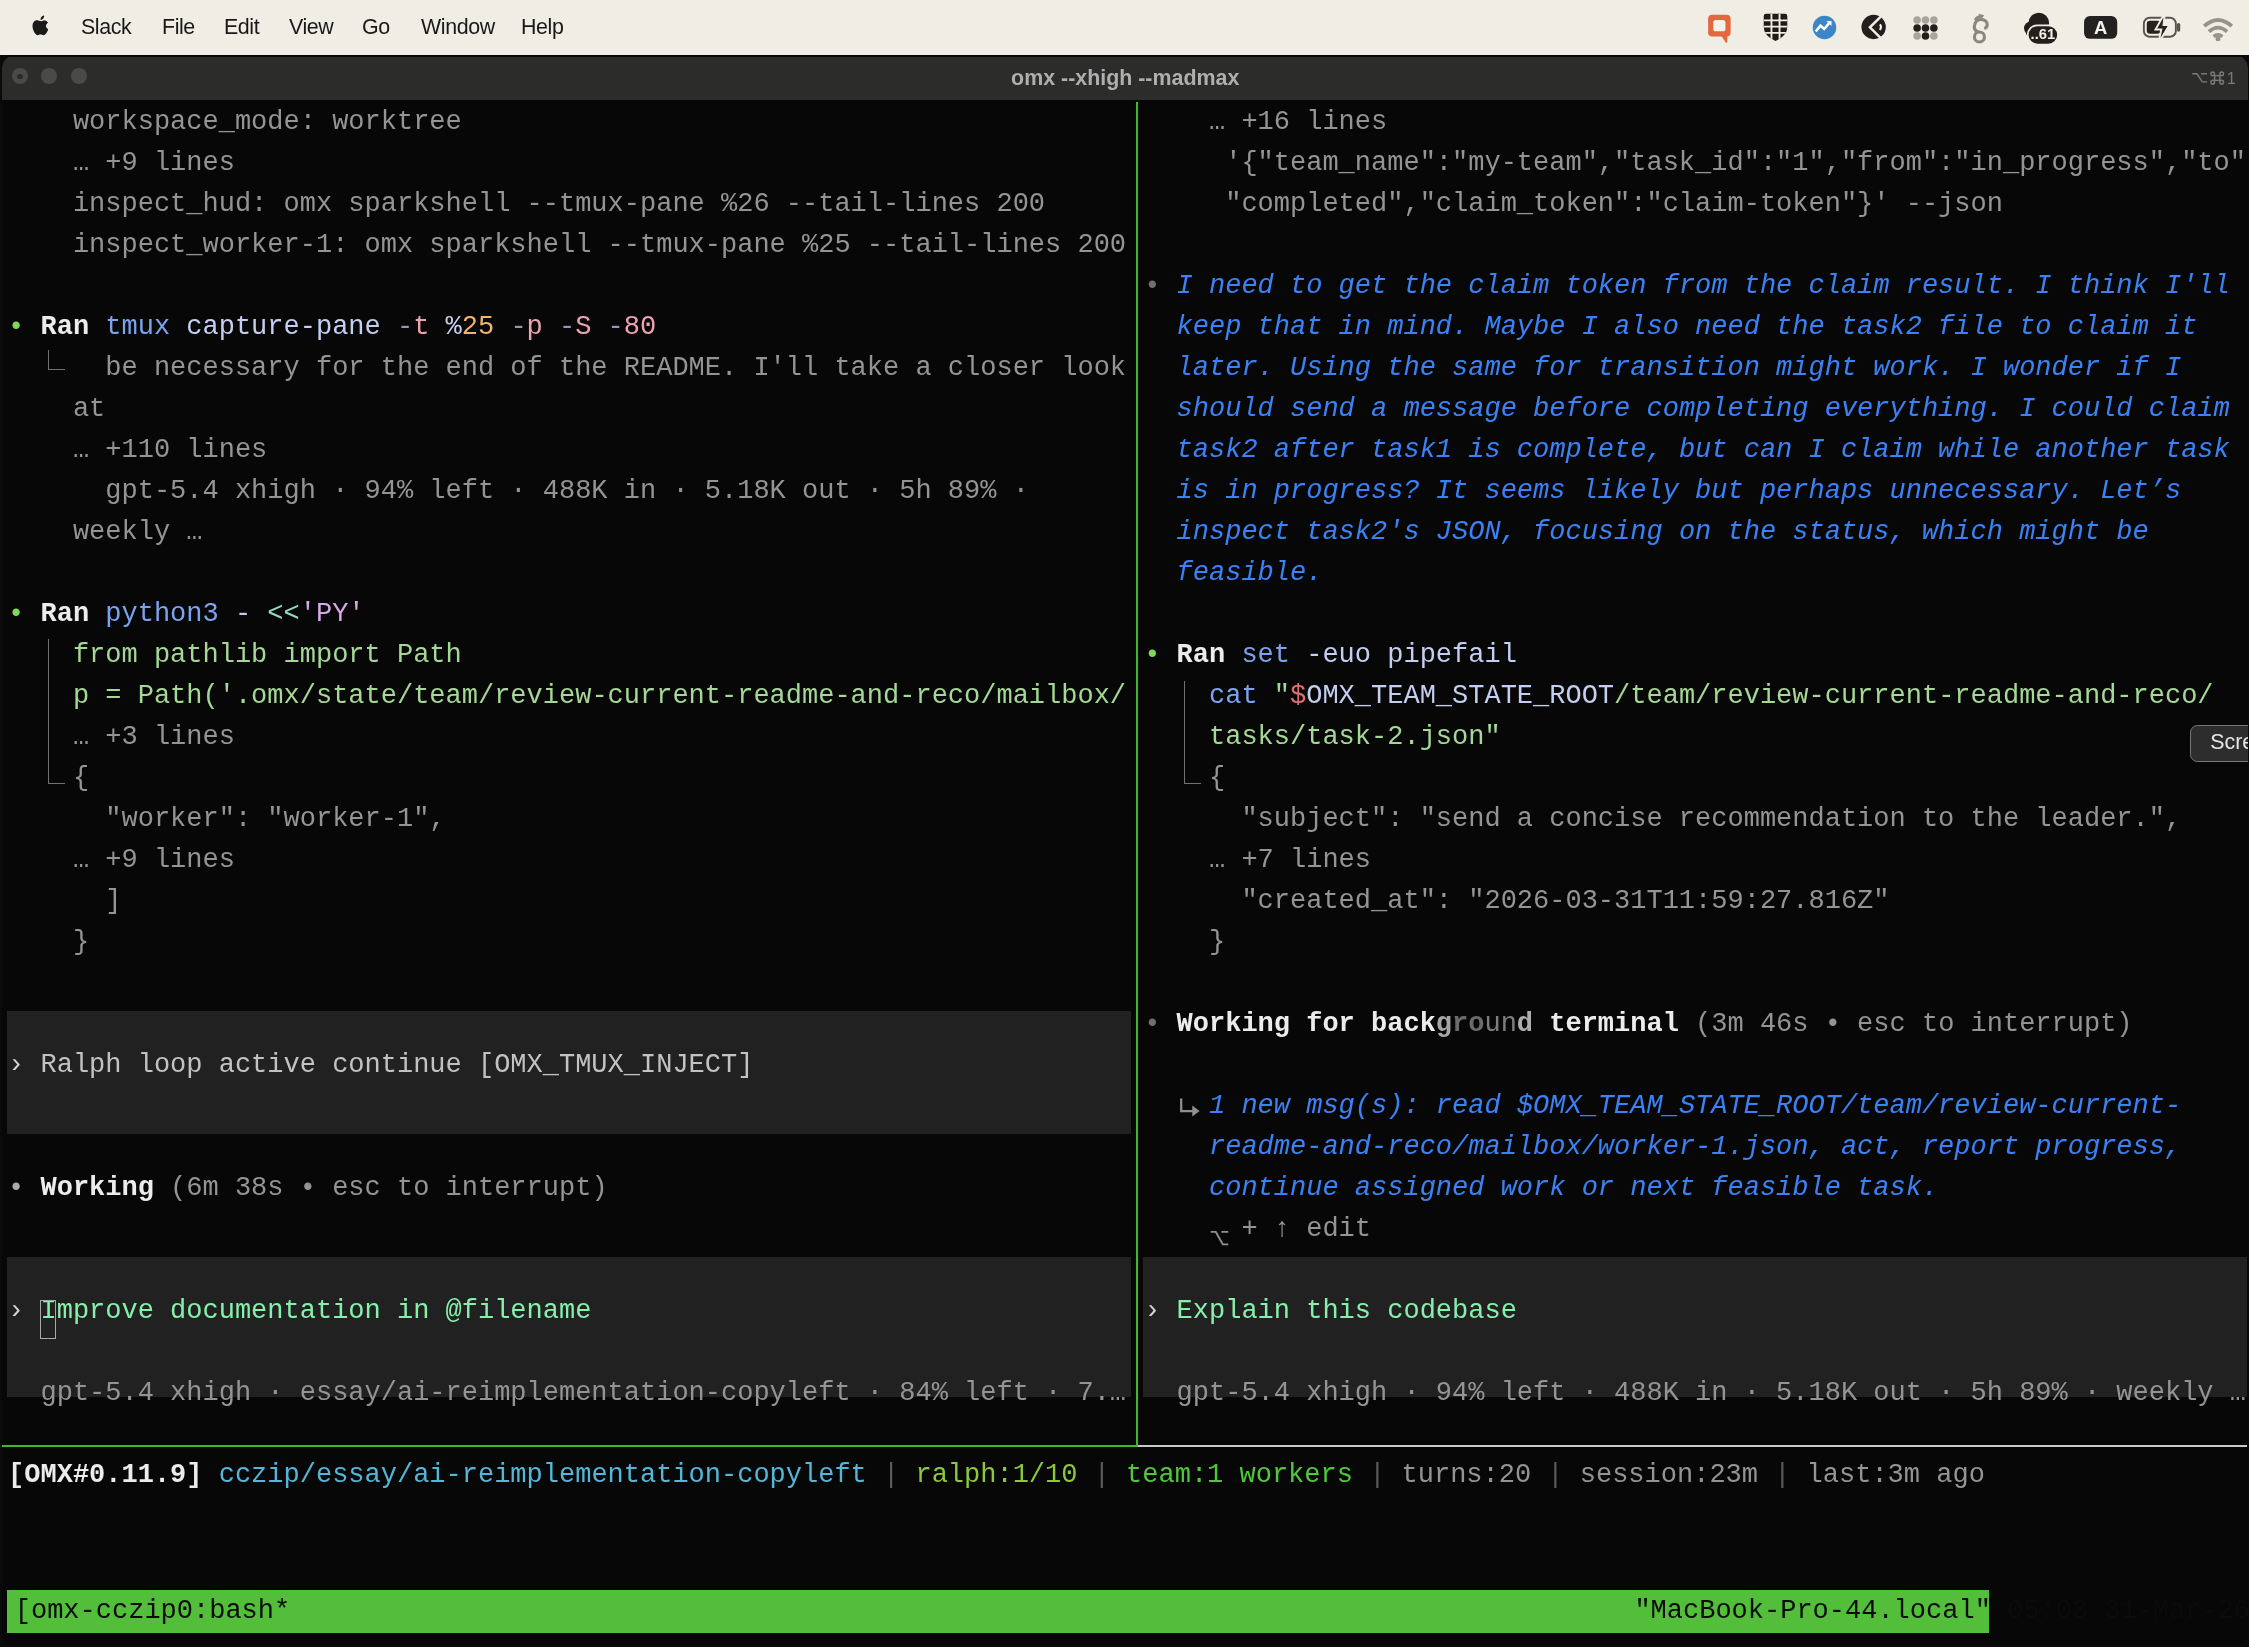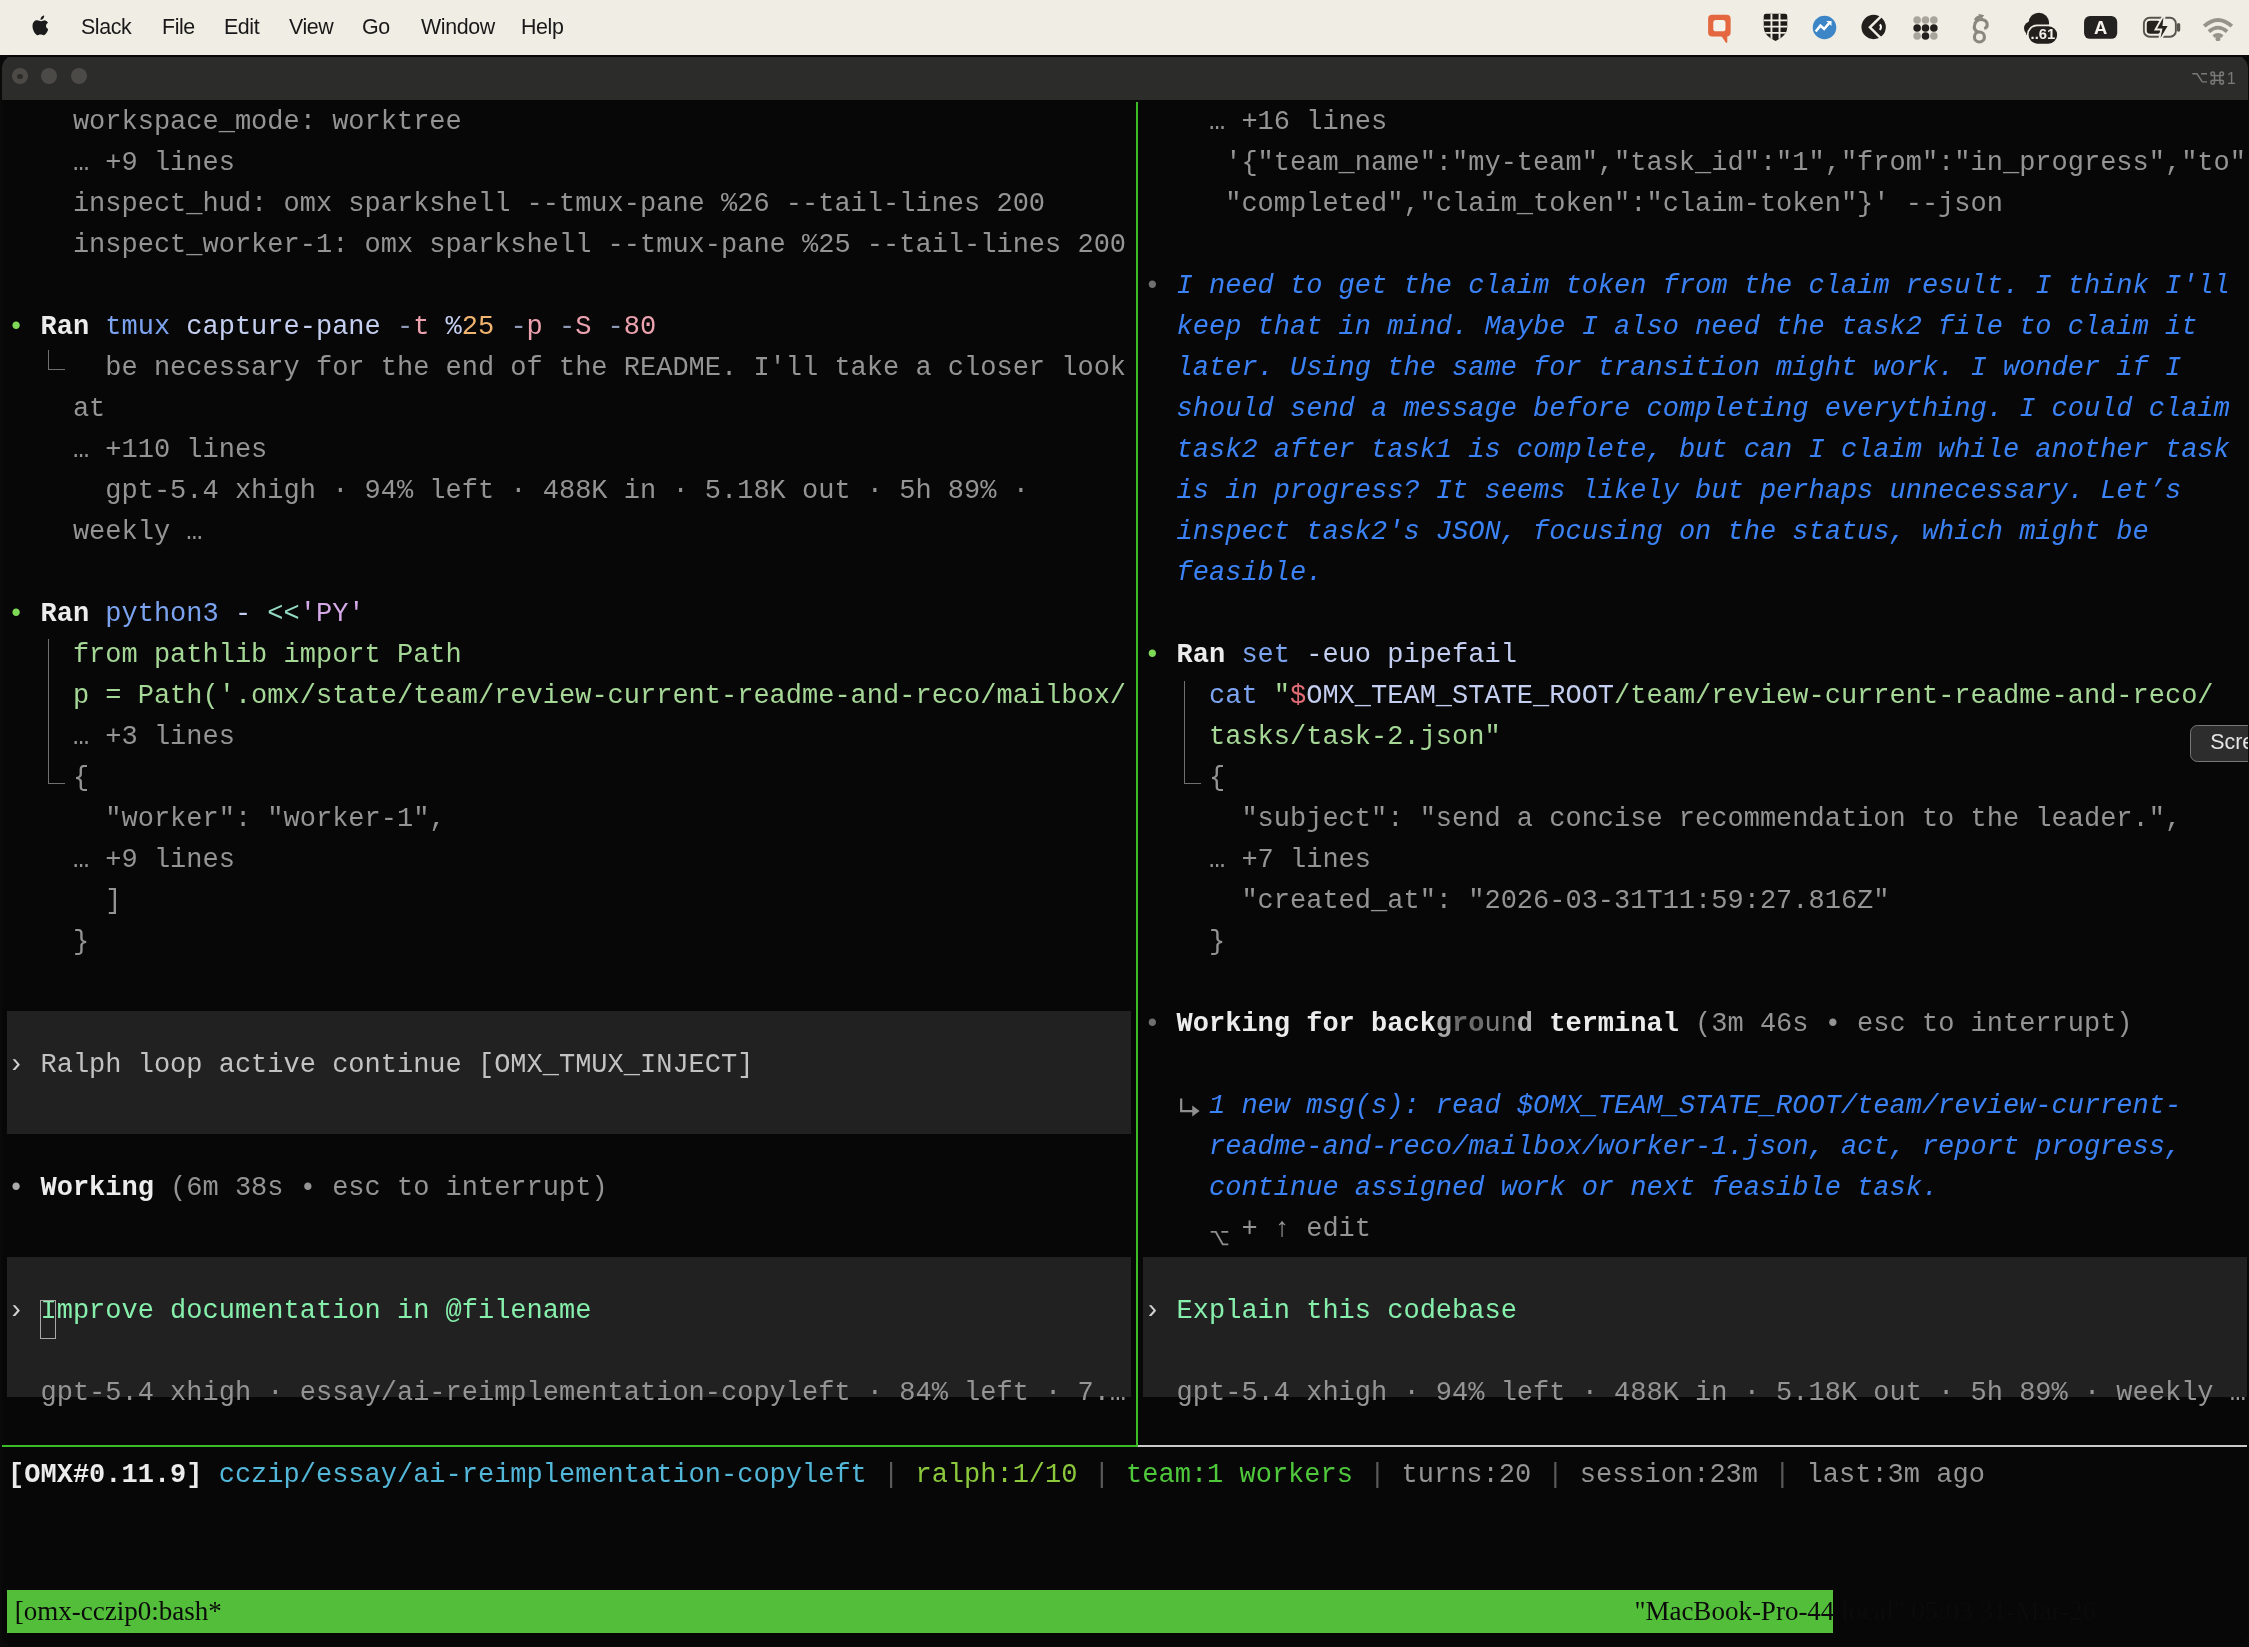--- a/index.html
+++ b/index.html
@@ -34,21 +34,21 @@
 .pr{color:#D2D2D2}
 .it{font-style:italic;color:#3b82f6}
 .s1{color:#A6A6A6;font-weight:700}
 .s2{color:#6B6B6B;font-weight:700}
 .s3{color:#7E7E7E;font-weight:400}
 .s4{color:#ADADAD;font-weight:700}
 .box{position:absolute;background:#212121}
 #vdiv{position:absolute;left:1134px;top:47px;width:1.8px;height:1345px;background:#3DBB27}
 #hgrn{position:absolute;left:0;top:1390px;width:1135px;height:2.2px;background:#3DBB27}
 #hgry{position:absolute;left:1136px;top:1390px;width:1109px;height:1.8px;background:#C9C9C9}
-#tmuxbar{position:absolute;left:5.2px;top:1535px;width:1826px;height:43px;background:#53BE3A;font-family:Liberation Serif, serif;font-size:27px;line-height:43px;color:#0B0B0B;white-space:pre}
+#tmuxbar{position:absolute;left:5.2px;top:1535px;width:1982px;height:43px;background:#53BE3A;font-family:Liberation Mono, monospace;font-size:27px;line-height:43px;color:#0B0B0B;white-space:pre}
 .lmark{position:absolute;border-left:1.8px solid #707070;border-bottom:1.8px solid #707070}
 #cursor{position:absolute;left:38px;top:1245px;width:15.5px;height:39px;border:1.8px solid #A8A8A8}
 #scre{position:absolute;left:2188px;top:670px;width:70px;height:37px;background:#2D2D2D;border:1.8px solid #787878;border-radius:7.4px;font-family:"Liberation Sans",sans-serif;font-size:21.4px;line-height:33px;color:#E5E5E5;padding-left:19px}
 </style></head>
 <body>
 <div id="menubar">
 <span class="mi mib" style="left:81px">Slack</span>
 <span class="mi" style="left:162px">File</span>
 <span class="mi" style="left:224px">Edit</span>
 <span class="mi" style="left:289px">View</span>
@@ -133,20 +133,21 @@
 </g>
 <circle cx="22" cy="28.5" r="3.4" fill="#97938B"></circle>
 </svg>
 </div>
 <div id="win">
 <div id="tbar"></div>
 <div class="tl" style="left:9.6px"></div>
 <div class="tl" style="left:39px"></div>
 <div class="tl" style="left:69px"></div>
 <div id="tdot"></div>
+<div id="title">omx --xhigh --madmax</div>
     <svg class="abs" style="left:2189px;top:12.5px" width="49" height="19" viewBox="0 0 78 30">
 <g stroke="#7A7A7A" stroke-width="2.3" fill="none">
 <path d="M2 9 h7.5 l8.5 13 h7.5 M16 9 h9.5"></path>
 <rect x="37.5" y="12" width="8.5" height="7.5"></rect>
 <circle cx="34.6" cy="9.1" r="2.9"></circle>
         <circle cx="48.9" cy="9.1" r="2.9"></circle>
 <circle cx="34.6" cy="22.4" r="2.9"></circle>
         <circle cx="48.9" cy="22.4" r="2.9"></circle>
 </g>
 <text x="57" y="25" font-family="Liberation Sans" font-size="26" fill="#7A7A7A">1</text>

